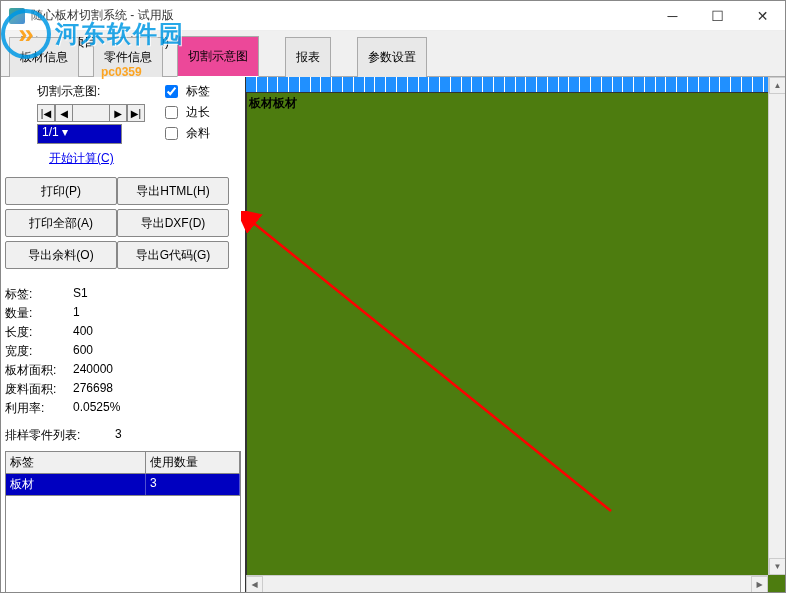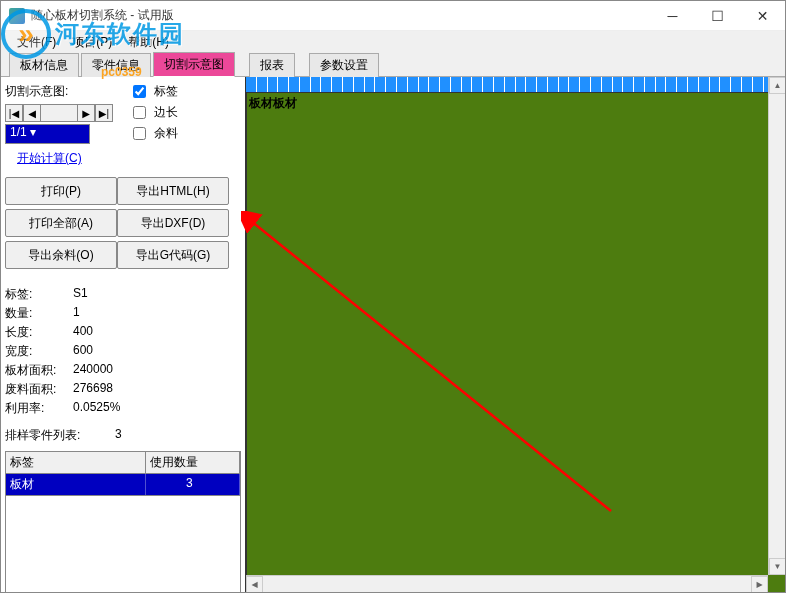--- a/index.html
+++ b/index.html
@@ -15,21 +15,21 @@
     .watermark-logo { display: inline-flex; align-items: center; }
     .logo-circle { width: 50px; height: 50px; border: 4px solid #0099e5; border-radius: 50%; position: relative; background: #fff3; display: flex; align-items: center; justify-content: center; }
     .logo-inner { font-size: 28px; font-weight: bold; color: #ff9900; }
     .watermark-text { font-size: 24px; font-weight: bold; color: #0099e5; margin-left: 4px; letter-spacing: 2px; text-shadow: 1px 1px 0 #fff; }
     .watermark-sub { position: absolute; top: 56px; left: 100px; font-size: 12px; color: #ff9900; font-weight: bold; }
     
     .menubar { height: 22px; display: flex; align-items: center; padding-left: 8px; font-size: 12px; background: #f0f0f0; }
     .menu-item { padding: 2px 8px; cursor: pointer; }
     
     .tabbar { height: 24px; display: flex; align-items: flex-end; padding-left: 8px; font-size: 12px; background: #f0f0f0; border-bottom: 1px solid #aaa; }
-    .tab { padding: 3px 10px; border: 1px solid #aaa; border-bottom: none; margin-right: 2px; background: #e8e8e8; cursor: pointer; position: relative; top: 1px; }
+    .tab { padding: 11px 10px; border: 1px solid #aaa; border-bottom: none; margin-right: 14px; background: #e8e8e8; cursor: pointer; position: relative; top: 1px; }
     .tab.active { background: #ec4899; border-bottom: 1px solid #fff; }
     .tab-sep { width: 12px; }
     
     .main { display: flex; height: calc(100% - 76px); }
     .left-panel { width: 245px; border-right: 1px solid #333; padding: 4px; font-size: 12px; display: flex; flex-direction: column; }
     .right-panel { flex: 1; display: flex; flex-direction: column; }
     
     .ruler { height: 16px; background: linear-gradient(90deg, #0080ff 0%, #0080ff 85%, #fff 85%); background-size: 10px 100%; border-bottom: 1px solid #333; }
     .ruler-segments { height: 100%; display: flex; }
     .ruler-seg { flex: 1; background: #2090ff; border-right: 1px solid #fff; }
@@ -60,21 +60,21 @@
     .info-list { margin-top: 16px; }
     .info-row { display: flex; padding: 1px 0; font-size: 12px; }
     .info-label { width: 68px; }
     .info-value { }
     
     .parts-table { margin-top: 6px; border: 1px solid #888; flex: 0 0 auto; }
     .parts-header { display: flex; background: #f0f0f0; border-bottom: 1px solid #888; }
     .parts-header .ph { padding: 2px 4px; font-size: 12px; border-right: 1px solid #888; }
     .ph1 { width: 140px; }
     .ph2 { flex: 1; }
-    .parts-row { display: flex; background: #0000c0; color: #fff; gap: 36px; }
+    .parts-row { display: flex; background: #0000c0; color: #fff; }
     .parts-row .pc { padding: 2px 4px; font-size: 12px; border-right: 1px solid #5050d0; }
     .pc1 { width: 140px; }
     .pc2 { flex: 1; }
     .parts-empty { height: 120px; background: #fff; border-top: 1px solid #888; }
     
     .arrow-svg { position: absolute; top: 210px; left: 240px; pointer-events: none; z-index: 50; }
     
     .scrollbar-v { position: absolute; right: 0; top: 76px; bottom: 17px; width: 17px; background: #f0f0f0; border-left: 1px solid #ccc; }
     .scrollbar-h { position: absolute; bottom: 0; left: 245px; right: 17px; height: 17px; background: #f0f0f0; border-top: 1px solid #ccc; }
     .sb-btn { width: 17px; height: 17px; background: #f0f0f0; border: 1px solid #ccc; display: flex; align-items: center; justify-content: center; font-size: 8px; color: #666; }
@@ -118,21 +118,21 @@
   <div class="tab active">切割示意图</div>
   <div class="tab-sep"></div>
   <div class="tab">报表</div>
   <div class="tab-sep"></div>
   <div class="tab">参数设置</div>
 </div>
 
 <div class="main">
   <div class="left-panel">
     <div class="top-controls">
-      <div class="control-col" style="width:108px;">
+      <div class="control-col" style="width:108px;margin-left:32px;">
         <div class="section-label">切割示意图:</div>
         <div class="nav-row">
           <div class="nav-btn">|◀</div>
           <div class="nav-btn">◀</div>
           <div class="nav-gap"></div>
           <div class="nav-btn">▶</div>
           <div class="nav-btn">▶|</div>
         </div>
         <div class="select-row">
           <div class="page-select"><span>1/1</span> ▾</div>

